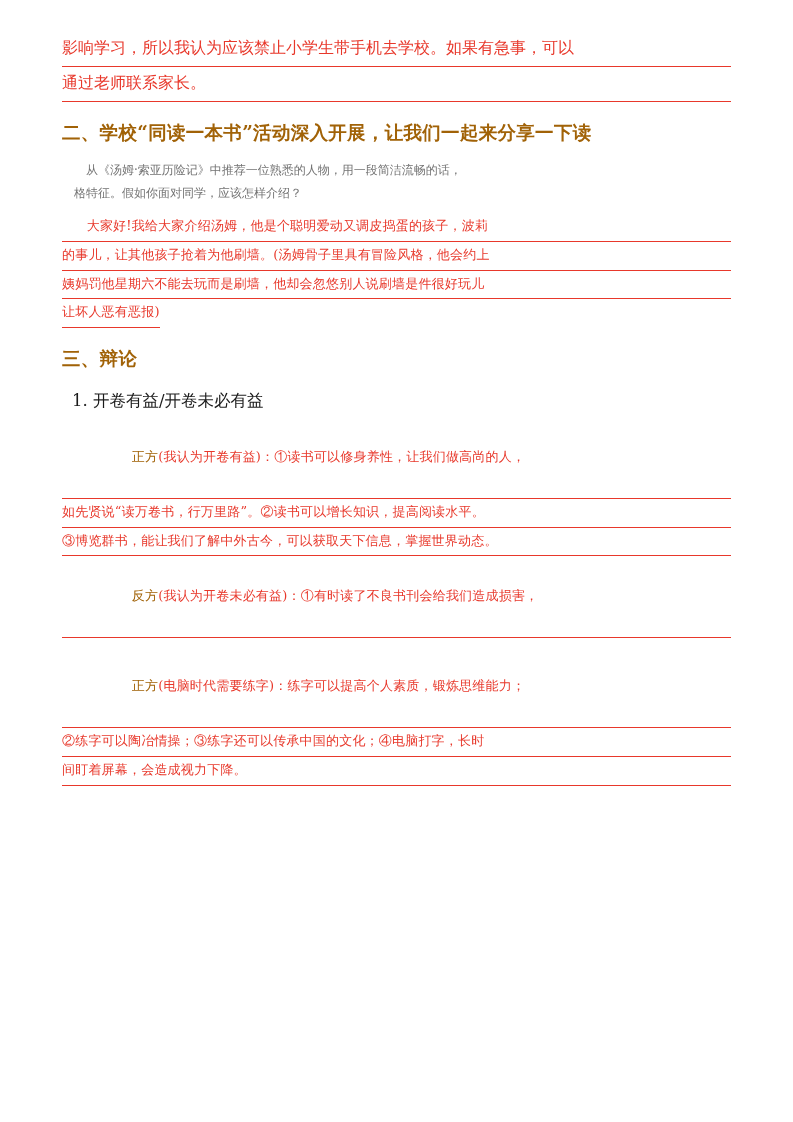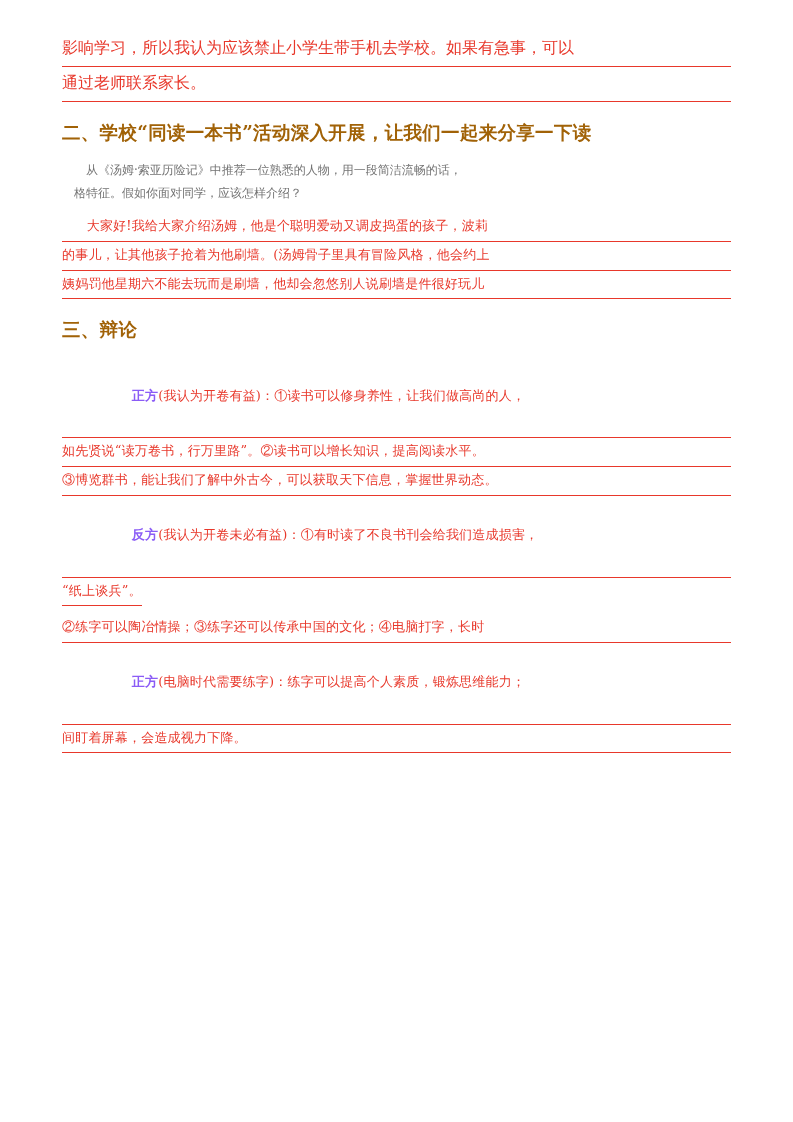--- a/index.html
+++ b/index.html
@@ -57,22 +57,22 @@
     color: #1a1a1a;
     font-size: 16.5px;
     line-height: 1.95;
     padding-left: 0.6em;
   }
 
   .sec { margin-bottom: 2px; }
   .gap-s { height: 6px; }
   .gap-m { height: 11px; }
   .sideword {
-    color: #8b5cf6;
-    font-weight: bold;
+    color: #a16207;
+    font-weight: normal;
   }
 </style>
 </head>
 <body>
 
 <div class="page">
 
   <div class="sec">
     <span class="ansline">影响学习，所以我认为应该禁止小学生带手机去学校。如果有急事，可以</span>
     <span class="ansline">通过老师联系家长。</span>
@@ -90,55 +90,56 @@
     <div class="q-black indent-head">从《汤姆·索亚历险记》中推荐一位熟悉的人物，用一段简洁流畅的话，</div>
     <div class="q-black" style="padding-left:1.0em">格特征。假如你面对同学，应该怎样介绍？</div>
   </div>
 
   <div class="gap-s"></div>
 
   <div class="sec blk">
     <span class="ansline" style="padding-left:1.9em">大家好!我给大家介绍汤姆，他是个聪明爱动又调皮捣蛋的孩子，波莉</span>
     <span class="ansline">的事儿，让其他孩子抢着为他刷墙。(汤姆骨子里具有冒险风格，他会约上</span>
     <span class="ansline">姨妈罚他星期六不能去玩而是刷墙，他却会忽悠别人说刷墙是件很好玩儿</span>
+    <span class="ansline" style="display:inline-block">让坏人恶有恶报)</span>
   </div>
 
   <div class="gap-m"></div>
 
   <div class="sec">
     <div class="heading-blue">三、辩论</div>
   </div>
 
   <div class="gap-s"></div>
 
   <div class="sec">
+    <div class="sub-num">1. 开卷有益/开卷未必有益</div>
 
     <div class="blk">
       <span class="ansline" style="padding-left:2.7em">
         <span class="sideword">正方</span><span>(我认为开卷有益)：①读书可以修身养性，让我们做高尚的人，</span>
       </span>
       <span class="ansline">如先贤说“读万卷书，行万里路”。②读书可以增长知识，提高阅读水平。</span>
       <span class="ansline">③博览群书，能让我们了解中外古今，可以获取天下信息，掌握世界动态。</span>
     </div>
 
     <div class="blk">
       <span class="ansline" style="padding-left:2.7em">
         <span class="sideword">反方</span><span>(我认为开卷未必有益)：①有时读了不良书刊会给我们造成损害，</span>
       </span>
-      <span class="ansline" style="display:inline-block">“纸上谈兵”。</span>
     </div>
   </div>
 
   <div class="gap-s"></div>
 
   <div class="sec">
 
     <div class="blk">
-      <span class="ansline">②练字可以陶冶情操；③练字还可以传承中国的文化；④电脑打字，长时</span>
       <span class="ansline" style="padding-left:2.7em">
         <span class="sideword">正方</span><span>(电脑时代需要练字)：练字可以提高个人素质，锻炼思维能力；</span>
       </span>
+      <span class="ansline">②练字可以陶冶情操；③练字还可以传承中国的文化；④电脑打字，长时</span>
       <span class="ansline">间盯着屏幕，会造成视力下降。</span>
     </div>
 
   </div>
 
 </div>
 
 </body></html>

